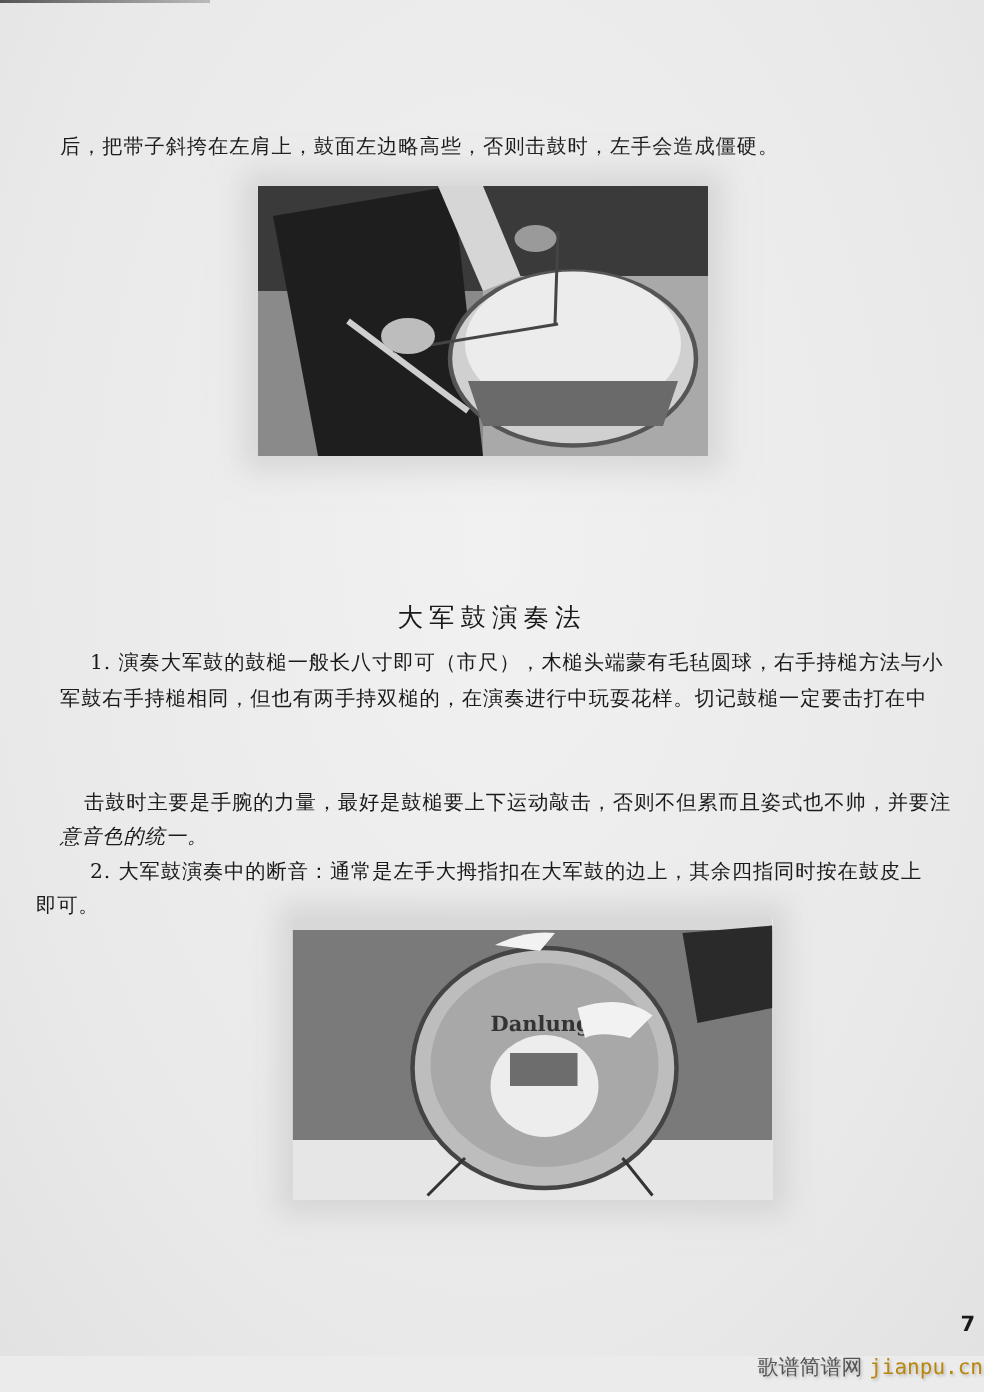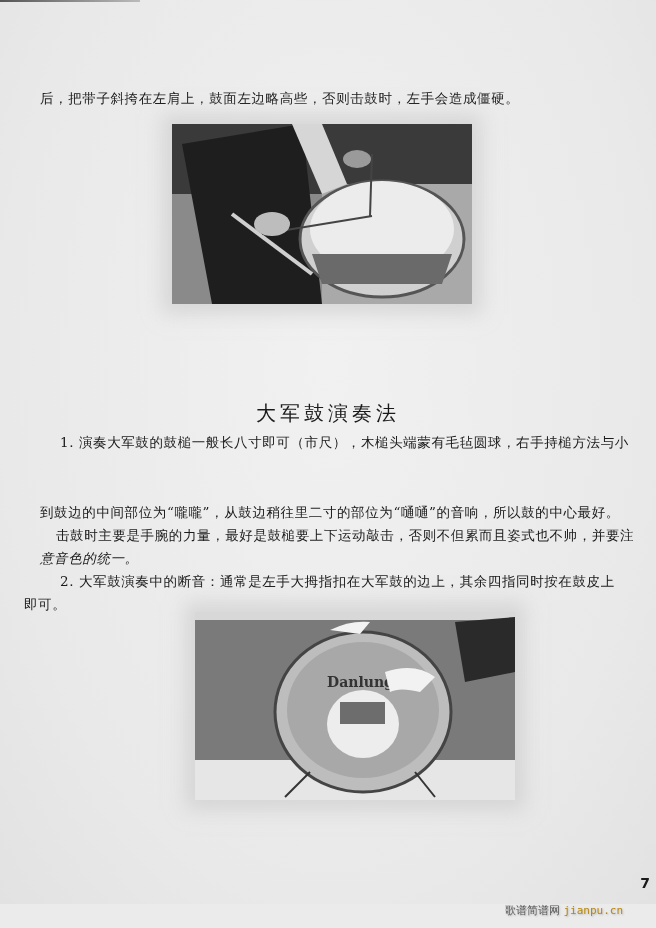--- a/index.html
+++ b/index.html
@@ -17,33 +17,33 @@
   .topbar {
     position: absolute; left: 0; top: 0; width: 140px; height: 2px;
     background: linear-gradient(90deg, #555, #bbb);
   }
   .line {
     position: absolute; font-size: 13.5px; letter-spacing: 0.6px;
     white-space: nowrap; line-height: 20px;
   }
   .heading {
     position: absolute; left: 0; width: 656px; top: 400px;
-    text-align: center; font-size: 20px; letter-spacing: 4px;
+    text-align: center; font-size: 17px; letter-spacing: 4px;
   }
   .photo {
     position: absolute; overflow: hidden;
     box-shadow: 0 0 18px 10px rgba(200,200,200,0.6);
   }
   .photo svg { display: block; }
   .page-number {
     position: absolute; right: 6px; top: 875px; font-size: 14px;
     font-weight: bold; font-family: "DejaVu Sans", sans-serif;
   }
   .watermark {
-    position: absolute; left: 505px; top: 903px; font-size: 11px;
+    position: absolute; left: 505px; top: 903px; font-size: 14px;
     color: #555; font-family: "DejaVu Sans", sans-serif;
     text-shadow: 1px 1px 2px #bbb;
   }
   .watermark .latin { color: #b8860b; font-family: "DejaVu Sans Mono", monospace; }
 </style>
 </head>
 <body>
 
 <div class="page">
   <div class="topbar"></div>
@@ -64,21 +64,21 @@
       <line x1="90" y1="110" x2="200" y2="92" stroke="#444" stroke-width="2"></line>
       <line x1="200" y1="30" x2="198" y2="92" stroke="#444" stroke-width="2"></line>
       <ellipse cx="100" cy="100" rx="18" ry="12" fill="#bdbdbd"></ellipse>
       <ellipse cx="185" cy="35" rx="14" ry="9" fill="#9a9a9a"></ellipse>
     </svg>
   </div>
 
   <div class="heading">大军鼓演奏法</div>
 
   <div class="line" style="left:60px; top:432px;">1. 演奏大军鼓的鼓槌一般长八寸即可（市尺），木槌头端蒙有毛毡圆球，右手持槌方法与小</div>
-  <div class="line" style="left:40px; top:502px;">到鼓边的中间部位为“嚨嚨”，从鼓边稍往里二寸的部位为“嗵嗵”的音响，所以鼓的中心最好。</div>
+  <div class="line" style="left:40px; top:456px;">军鼓右手持槌相同，但也有两手持双槌的，在演奏进行中玩耍花样。切记鼓槌一定要击打在中</div>
   <div class="line" style="left:56px; top:525px;">击鼓时主要是手腕的力量，最好是鼓槌要上下运动敲击，否则不但累而且姿式也不帅，并要注</div>
   <div class="line" style="left:40px; top:548px;font-style:italic;">意音色的统一。</div>
   <div class="line" style="left:60px; top:571px;">2. 大军鼓演奏中的断音：通常是左手大拇指扣在大军鼓的边上，其余四指同时按在鼓皮上</div>
   <div class="line" style="left:24px; top:594px;">即可。</div>
 
   <div class="photo" style="left:195px; top:612px; width:320px; height:188px;">
     <svg width="320" height="188" viewBox="0 0 320 188">
       <rect width="320" height="188" fill="#d8d8d8"></rect>
       <rect x="0" y="8" width="320" height="140" fill="#7a7a7a"></rect>
       <rect x="0" y="148" width="320" height="40" fill="#e6e6e6"></rect>

